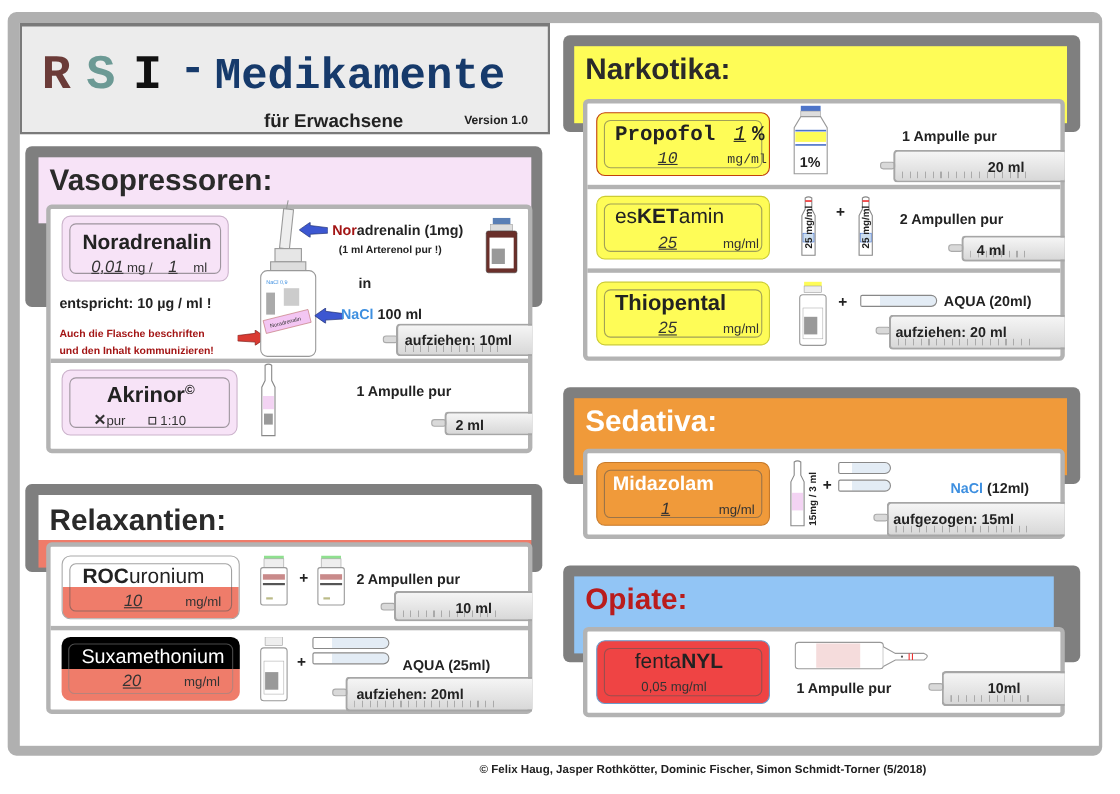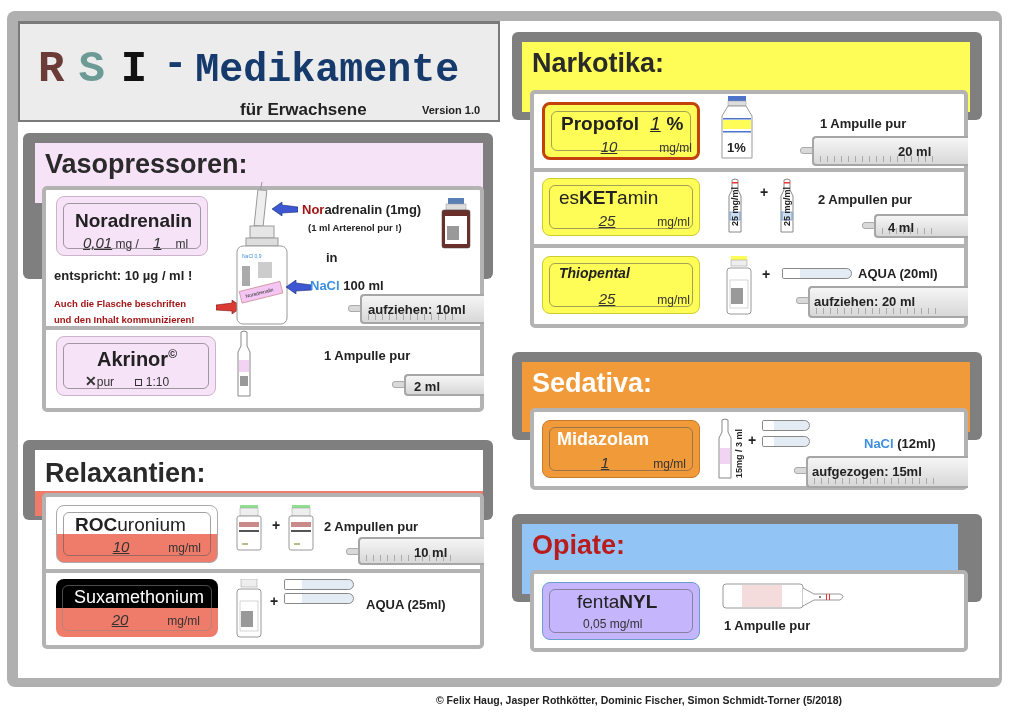--- a/index.html
+++ b/index.html
@@ -203,29 +203,36 @@
     <svg style="position:absolute; left:190px; top:6px;" width="26" height="60" viewBox="0 0 26 60">
         <rect x="5" y="0" width="16" height="8" fill="#eee" stroke="#999" stroke-width="0.5"></rect>
         <rect x="1" y="10" width="24" height="48" rx="3" fill="#fff" stroke="#999"></rect>
         <rect x="4" y="22" width="18" height="30" fill="#fff" stroke="#aaa" stroke-width="0.5"></rect>
         <rect x="5" y="32" width="12" height="16" fill="#999"></rect>
       </svg>
     <div class="plus" style="left:224px; top:20px;">+</div>
     <div class="aqua" style="left:238px; top:6px; width:70px;"></div>
     <div class="aqua" style="left:238px; top:20px; width:70px;"></div>
     <div class="txt" style="left:320px; top:24px;">AQUA (25ml)</div>
+    <div class="syringe" style="left:256px; top:42px; width:182px; height:32px;">
+      <div class="tip"></div>
+      <div class="barrel" style="height:32px;">
+          <div class="ticks"></div>
+        <div class="lbl" style="left:8px;">aufziehen: 20ml</div>
+        </div>
+    </div>
   </div>
 </div>
 
 <div class="sec" style="left:512px; top:32px; width:470px; height:88px;">
   <div class="sec-head" style="background:#fefc57; color:#2a2a2a; left:10px; right:12px; height:70px;">Narkotika:</div>
 </div>
 <div class="panel" style="left:530px; top:90px; width:438px; height:238px;">
   <div class="row" style="top:0; height:74px;">
-    <div class="label" style="left:8px; top:8px; width:158px; height:58px; background:#fefc57; border:3px solid #c2410c;">
+    <div class="label" style="left:8px; top:8px; width:158px; height:58px; background:#fefc57; border:1px solid #c2410c;font-family:Liberation Mono, monospace;">
       <div class="lin"></div>
       <div class="nm" style="left:16px; top:8px; font-size:19px;">
         <span>Propofol</span>
         <span class="val" style="font-style:italic; text-decoration:underline; font-weight:normal; display:inline-block; width:22px; text-align:center;">1</span><span>%</span>
       </div>
       <div class="conc" style="left:20px; top:33px;">
         <span class="val" style="width:88px;">10</span>
         <span style="margin-left:3px;">mg/ml</span>
       </div>
     </div>
@@ -278,21 +285,21 @@
       <div class="barrel" style="height:24px;">
           <div class="ticks"></div>
         <div class="lbl" style="left:12px; top:4px;">4 ml</div>
         </div>
     </div>
   </div>
   <div class="row-sep" style="top:150px;"></div>
   <div class="row" style="top:154px; height:76px;">
     <div class="label" style="left:8px; top:8px; width:158px; height:58px; background:#fefc57; border:1px solid #cccc33;">
       <div class="lin"></div>
-      <div class="nm" style="left:16px; top:8px; font-size:14px;font-style:italic;">Thiopental</div>
+      <div class="nm" style="left:16px; top:8px; font-size:20px;">Thiopental</div>
       <div class="conc" style="left:20px; top:33px;">
         <span class="val" style="width:88px;">25</span>
         <span style="margin-left:3px;">mg/ml</span>
       </div>
     </div>
     <svg style="position:absolute; left:192px; top:8px;" width="26" height="60" viewBox="0 0 26 60">
         <rect x="5" y="0" width="16" height="4" fill="#fefc57"></rect>
         <rect x="5" y="4" width="16" height="6" fill="#eee" stroke="#999" stroke-width="0.5"></rect>
         <rect x="1" y="12" width="24" height="46" rx="3" fill="#fff" stroke="#999"></rect>
         <rect x="4" y="24" width="18" height="28" fill="#fff" stroke="#aaa" stroke-width="0.5"></rect>
@@ -341,31 +348,38 @@
         <div class="ticks"></div>
       <div class="lbl" style="left:4px;">aufgezogen: 15ml</div>
       </div>
   </div>
 </div>
 
 <div class="sec" style="left:512px; top:514px; width:470px; height:88px;">
   <div class="sec-head" style="background:#92c5f5; color:#b91c1c; left:10px; right:24px; height:70px;">Opiate:</div>
 </div>
 <div class="panel" style="left:530px; top:570px; width:438px; height:82px;">
-  <div class="label" style="left:8px; top:8px; width:158px; height:58px; background:#c4b5fd; border:1px solid #6a9ccc;">
+  <div class="label" style="left:8px; top:8px; width:158px; height:58px; background:#ef4444; border:1px solid #6a9ccc;">
     <div class="lin"></div>
     <div class="nm" style="left:34px; top:8px; font-weight:normal; font-size:19px;">
       <span>fenta</span><b>NYL</b>
     </div>
     <div class="conc" style="left:40px; top:34px; font-size:12px;">0,05 mg/ml</div>
   </div>
   <svg style="position:absolute; left:188px; top:8px;" width="126" height="28" viewBox="0 0 126 28">
     <rect x="1" y="2" width="80" height="24" rx="3" fill="#fff" stroke="#999"></rect>
     <rect x="20" y="3" width="40" height="22" fill="#f5dcdc"></rect>
     <path d="M81 6 L92 12 L118 12 Q124 14 118 18 L92 18 L81 24" fill="#fff" stroke="#999"></path>
     <circle cx="98" cy="15" r="1" fill="#555"></circle>
     <rect x="104" y="12" width="1" height="6" fill="#e33"></rect>
       <rect x="107" y="12" width="1" height="6" fill="#e33"></rect>
   </svg>
   <div class="txt" style="left:190px; top:44px;">1 Ampulle pur</div>
+  <div class="syringe" style="left:310px; top:36px; width:124px; height:32px;">
+    <div class="tip"></div>
+    <div class="barrel" style="height:32px;">
+        <div class="ticks"></div>
+      <div class="lbl" style="left:40px;">10ml</div>
+      </div>
+  </div>
 </div>
 
 <div class="footer">© Felix Haug, Jasper Rothkötter, Dominic Fischer, Simon Schmidt-Torner (5/2018)</div>
 
 </body></html>

